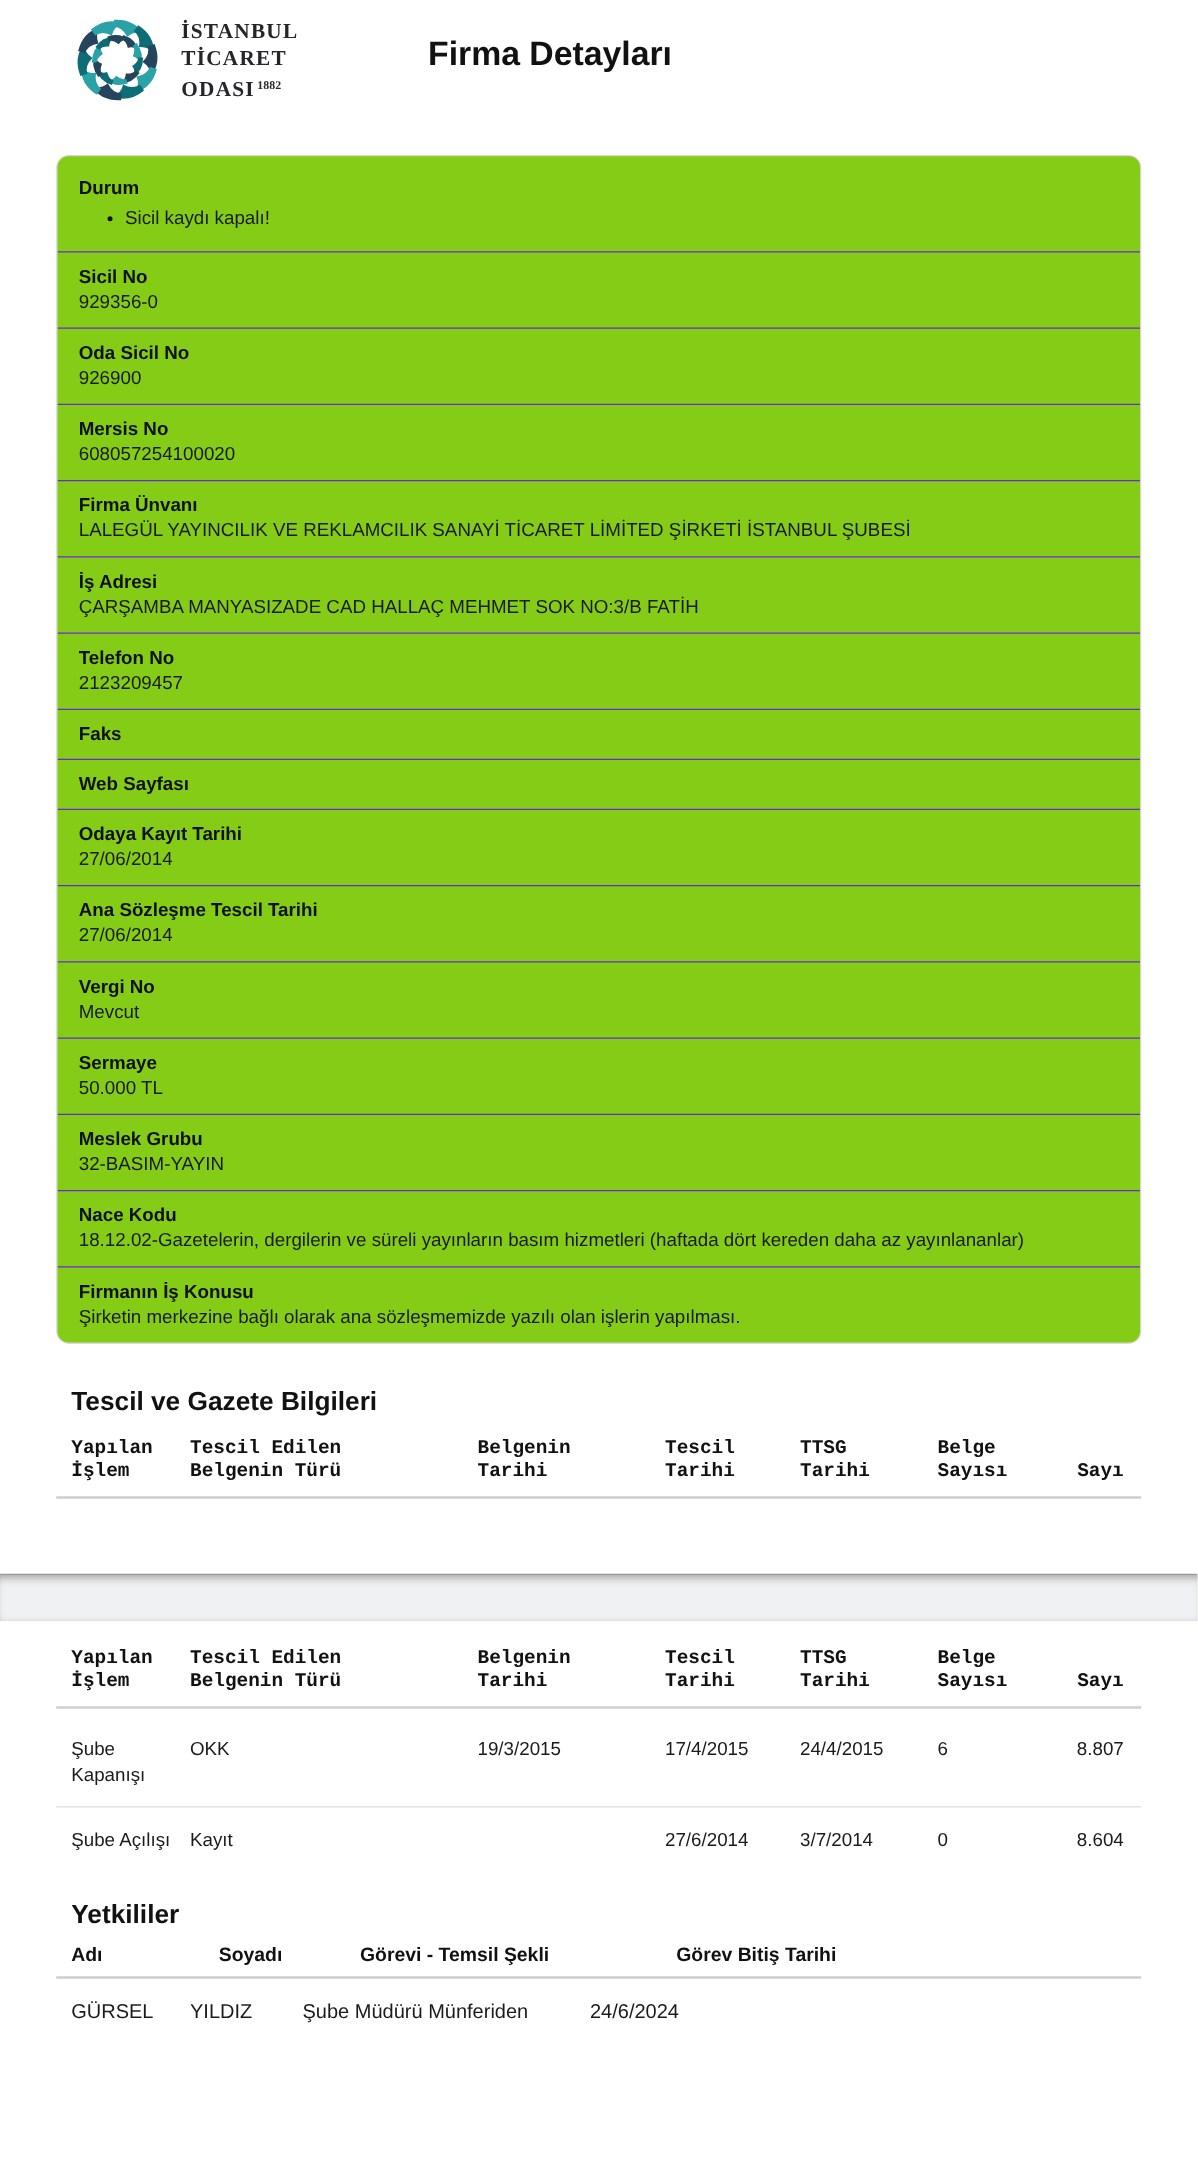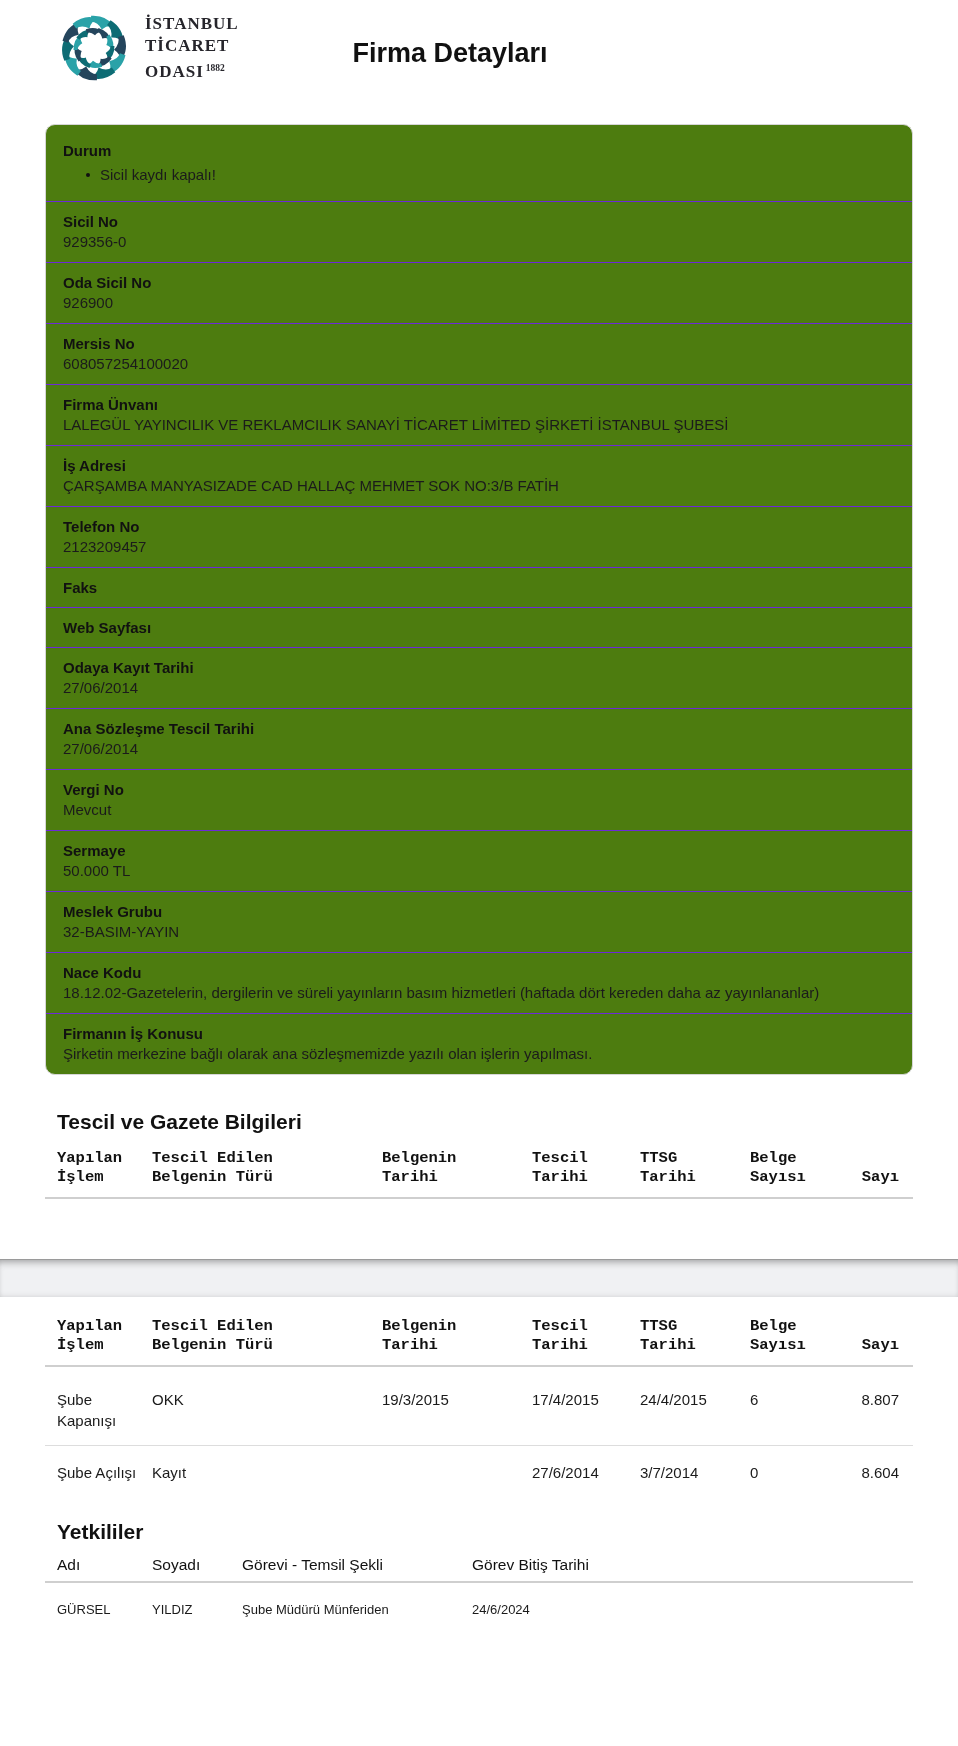--- a/index.html
+++ b/index.html
@@ -10,23 +10,23 @@
   }
   
   .hdr{position:relative;height:100px;padding-top:8px;}
   .logo{position:absolute;left:55px;top:8px;display:flex;align-items:center;gap:12px;}
   .logo svg{width:78px;height:80px;display:block;}
   .bt{fill:#2aa2a8}.dt{fill:#0d6c74}.nv{fill:#24455c}
   .logo-text{font-family:"Liberation Serif","DejaVu Serif",serif;font-weight:bold;
     font-size:17px;line-height:22px;letter-spacing:1px;color:#26252b;}
   .logo-text sup{font-size:9.5px;letter-spacing:0;vertical-align:6px;margin-left:2px;}
   .page-title{position:absolute;left:440px;top:28px;transform:translateX(-50%);
-    margin:10px;font-size:27px;font-weight:bold;color:#111;white-space:nowrap;}
-  
-  .card{margin:16px 45px 0;border:1px solid #d6d6d6;border-radius:10px;overflow:hidden;background:#4d7c0f;}
+    margin:0;font-size:27px;font-weight:bold;color:#111;white-space:nowrap;}
+  
+  .card{margin:16px 45px 0;border:1px solid #d6d6d6;border-radius:10px;overflow:hidden;background:#84cc16;}
   .card .row{padding:10px 17px;border-top:1px solid #6d28d9;}
   .card .row:first-child{border-top:none;padding:16px 17px;}
   .lbl{font-weight:bold;font-size:15px;line-height:19px;color:#111;}
   .val{font-size:15px;line-height:20px;margin-top:1px;}
   .bullet-item{display:flex;align-items:center;margin-top:5px;margin-left:23px;font-size:15px;line-height:20px;text-align:center;}
   .dot{width:4px;height:4px;border-radius:50%;background:#111;margin-right:10px;flex:0 0 auto;}
   
   .tsec{margin:0 45px;}
   .sec-title{margin:34px 0 14px 12px;font-size:21px;line-height:26px;font-weight:bold;color:#111;}
   .rhead,.rrow{display:grid;grid-template-columns:95px 230px 150px 108px 110px 95px 1fr;
@@ -39,24 +39,24 @@
   .rrow{font-size:15px;line-height:21px;padding-top:22px;padding-bottom:14px;}
   .rrow.single{padding-top:16px;}
   .rowdiv{height:1px;background:#dddddd;}
   .nw{white-space:nowrap;}
   
   .page-break{height:37px;margin-top:60px;background:#f0f1f3;border-top:1px solid #9a9a9a;
     box-shadow:inset 0 6px 7px -4px rgba(60,60,60,.45), inset 0 -4px 6px -5px rgba(100,100,100,.3);}
   .tbl2{margin-top:20px;}
   
   .ohead,.orow{display:grid;grid-template-columns:95px 90px 230px 1fr;padding:0 14px 0 12px;}
-  .ohead{font-weight:normal;font-size:15.5px;line-height:20px;color:#111;}
+  .ohead{font-weight:bold;font-size:15.5px;line-height:20px;color:#111;gap:23px;}
   .osec .sec-title{margin:22px 0 10px 12px;}
   .ohead-wrap .hdiv{margin-top:6px;}
-  .orow{font-size:13px;line-height:20px;padding-top:17px;}
+  .orow{font-size:16px;line-height:20px;padding-top:17px;}
 </style>
 </head>
 <body>
 
 <div class="hdr">
   <div class="logo">
     <svg viewBox="-40 -40 80 80" aria-hidden="true">
       <g>
         <g transform="rotate(0)">
             <path class="bt" d="M -3 -33 Q 13 -34 21 -22 Q 14 -24 8 -19 Q 4 -27 -3 -27 Z"></path>

